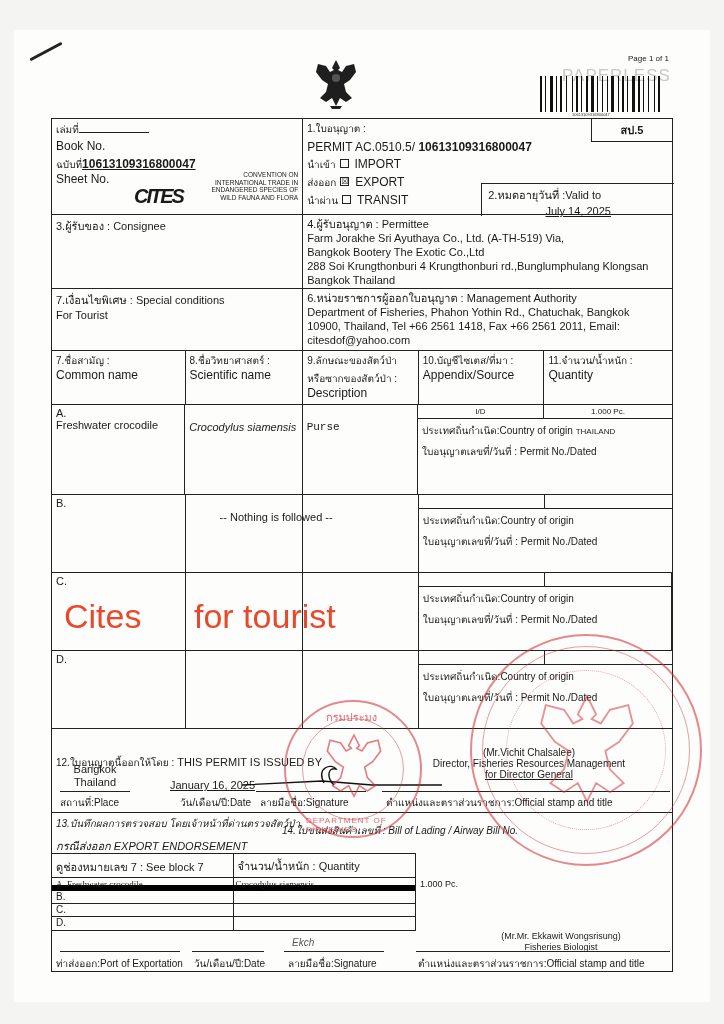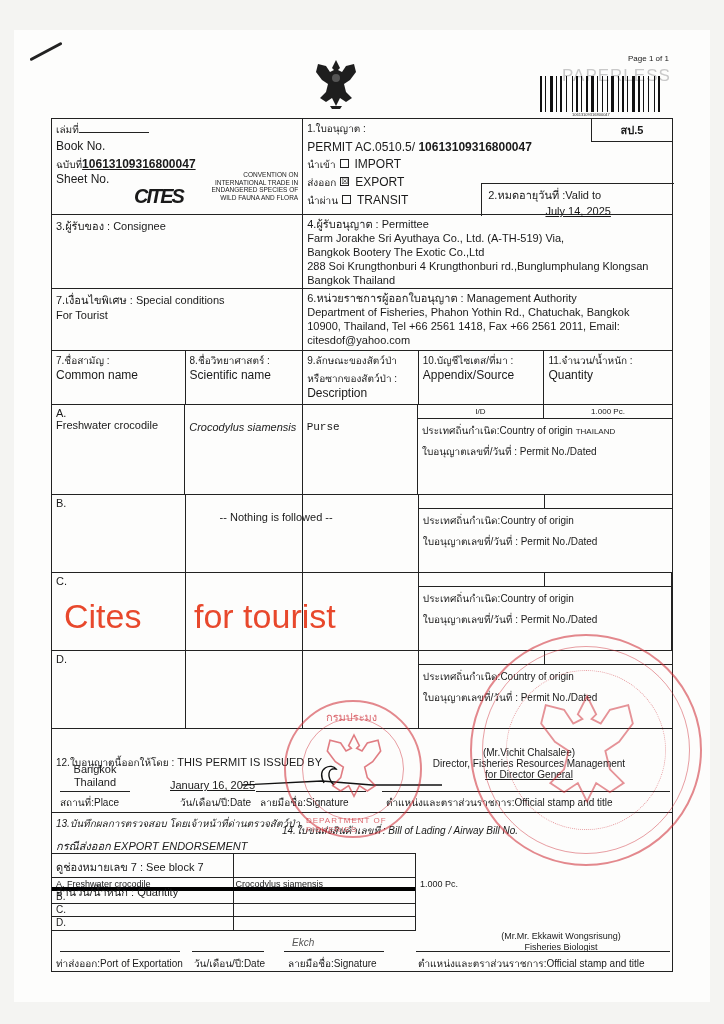--- a/index.html
+++ b/index.html
@@ -270,25 +270,25 @@
     <div class="cell" style="width:622px;font-style:italic;">
       <div class="th" style="margin-top:1px;">13.บันทึกผลการตรวจสอบ โดยเจ้าหน้าที่ด่านตรวจสัตว์ป่า</div>
       <div class="abs th" style="left:230px;top:10px;">14.ใบขนส่งสินค้าเลขที่ : Bill of Lading / Airway Bill No.</div>
       <div class="sm" style="margin-top:6px;">กรณีส่งออก EXPORT ENDORSEMENT</div>
     </div>
   </div>
 
   <div class="row" style="height:118px;border-bottom:none;">
     <div style="width:622px;position:relative;">
       <div class="abs" style="left:0;top:0;width:364px;border-top:1px solid #222;border-right:1px solid #222;border-bottom:1px solid #222;">
-        <div style="display:flex;height:24px;border-bottom:1px solid #222;flex-direction:column;">
+        <div style="display:flex;height:24px;border-bottom:1px solid #222;">
           <div style="width:182px;border-right:1px solid #222;padding:4px 4px;" class="sm">ดูช่องหมายเลข 7 : See block 7</div>
           <div style="width:182px;padding:3px 4px;" class="sm">จำนวน/น้ำหนัก : Quantity</div>
         </div>
-        <div style="display:flex;height:13px;border-bottom:4px solid #000000;font-size:9px;line-height:12px;">
+        <div style="display:flex;height:13px;border-bottom:6px solid #000000;font-size:9px;line-height:12px;font-family:Liberation Serif, serif;">
           <div style="width:182px;border-right:1px solid #222;padding-left:4px;">A. Freshwater crocodile</div>
           <div style="width:182px;padding-left:2px;">Crocodylus siamensis</div>
         </div>
         <div style="display:flex;height:13px;border-bottom:1px solid #222;font-size:10px;line-height:12px;">
           <div style="width:182px;border-right:1px solid #222;padding-left:4px;">B.</div>
             <div></div>
         </div>
         <div style="display:flex;height:13px;border-bottom:1px solid #222;font-size:10px;line-height:12px;">
           <div style="width:182px;border-right:1px solid #222;padding-left:4px;">C.</div>
             <div></div>

